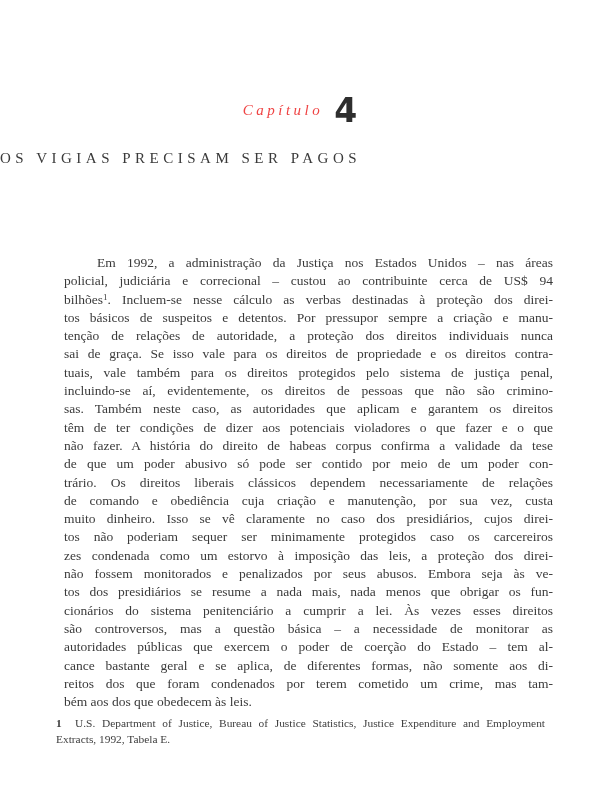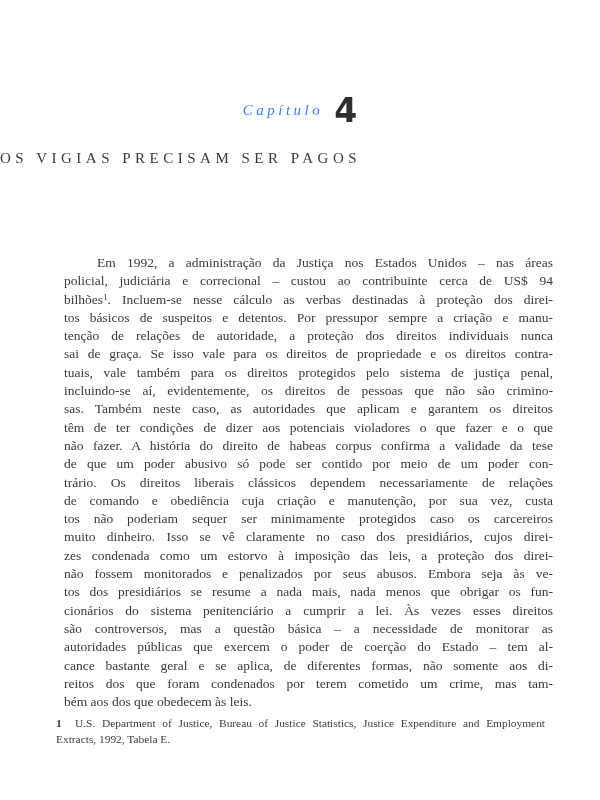--- a/index.html
+++ b/index.html
@@ -21,21 +21,21 @@
     top: 94px;
     left: 0;
     right: 0;
     text-align: center;
     white-space: nowrap;
   }
   .chapter-label {
     font-style: italic;
     font-size: 15px;
     letter-spacing: 3.5px;
-    color: #3b82f6;
+    color: #ef4444;
   }
   .chapter-number {
     display: inline-block;
     font-family: "DejaVu Sans", sans-serif;
     font-weight: bold;
     font-size: 33px;
     line-height: 33px;
     margin-left: 7px;
     vertical-align: -7px;
     color: #2e2e2e;
@@ -110,22 +110,22 @@
       <div class="bline"><span>tenção de relações de autoridade, a proteção dos direitos individuais nunca</span></div>
       <div class="bline"><span>sai de graça. Se isso vale para os direitos de propriedade e os direitos contra-</span></div>
       <div class="bline"><span>tuais, vale também para os direitos protegidos pelo sistema de justiça penal,</span></div>
       <div class="bline"><span>incluindo-se aí, evidentemente, os direitos de pessoas que não são crimino-</span></div>
       <div class="bline"><span>sas. Também neste caso, as autoridades que aplicam e garantem os direitos</span></div>
       <div class="bline"><span>têm de ter condições de dizer aos potenciais violadores o que fazer e o que</span></div>
       <div class="bline"><span>não fazer. A história do direito de </span><span class="seg-i">habeas corpus</span><span> confirma a validade da tese</span></div>
       <div class="bline"><span>de que um poder abusivo só pode ser contido por meio de um poder con-</span></div>
       <div class="bline"><span>trário. Os direitos liberais clássicos dependem necessariamente de relações</span></div>
       <div class="bline"><span>de comando e obediência cuja criação e manutenção, por sua vez, custa</span></div>
+      <div class="bline"><span>muito dinheiro. Isso se vê claramente no caso dos presidiários, cujos direi-</span></div>
       <div class="bline"><span>tos não poderiam sequer ser minimamente protegidos caso os carcereiros</span></div>
-      <div class="bline"><span>muito dinheiro. Isso se vê claramente no caso dos presidiários, cujos direi-</span></div>
       <div class="bline"><span>zes condenada como um estorvo à imposição das leis, a proteção dos direi-</span></div>
       <div class="bline"><span>não fossem monitorados e penalizados por seus abusos. Embora seja às ve-</span></div>
       <div class="bline"><span>tos dos presidiários se resume a nada mais, nada menos que obrigar os fun-</span></div>
       <div class="bline"><span>cionários do sistema penitenciário a cumprir a lei. Às vezes esses direitos</span></div>
       <div class="bline"><span>são controversos, mas a questão básica – a necessidade de monitorar as</span></div>
       <div class="bline"><span>autoridades públicas que exercem o poder de coerção do Estado – tem al-</span></div>
       <div class="bline"><span>cance bastante geral e se aplica, de diferentes formas, não somente aos di-</span></div>
       <div class="bline"><span>reitos dos que foram condenados por terem cometido um crime, mas tam-</span></div>
       <div class="bline no-just"><span>bém aos dos que obedecem às leis.</span></div>
     </div>

